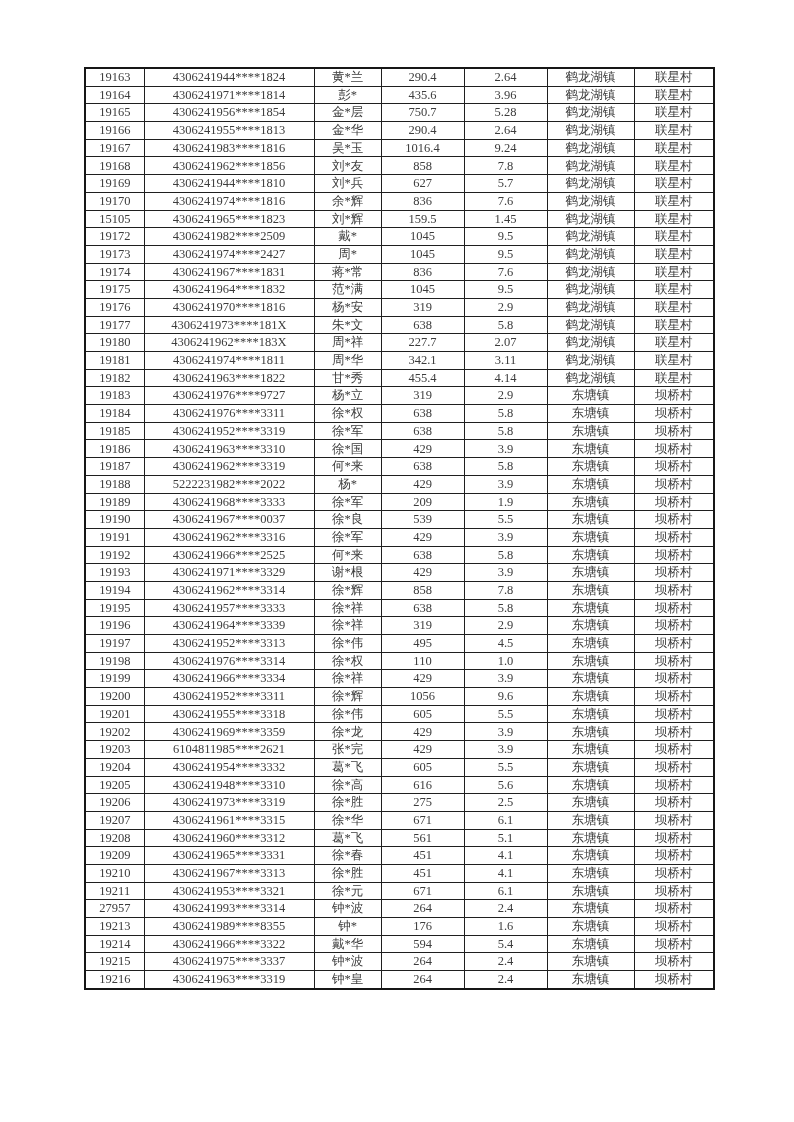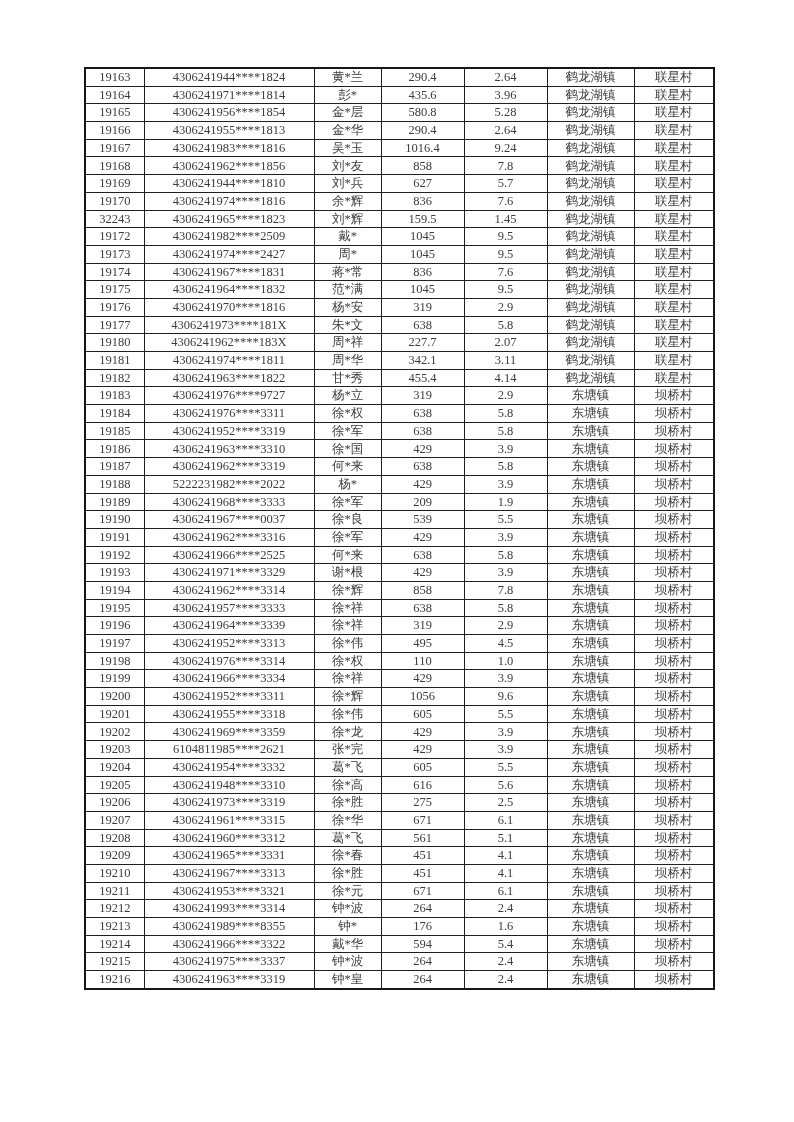--- a/index.html
+++ b/index.html
@@ -67,21 +67,21 @@
           <td>彭*</td>
           <td>435.6</td>
           <td>3.96</td>
           <td>鹤龙湖镇</td>
           <td>联星村</td>
         </tr>
         <tr>
           <td>19165</td>
           <td>4306241956****1854</td>
           <td>金*层</td>
-          <td>580.8</td>
+          <td>750.7</td>
           <td>5.28</td>
           <td>鹤龙湖镇</td>
           <td>联星村</td>
         </tr>
         <tr>
           <td>19166</td>
           <td>4306241955****1813</td>
           <td>金*华</td>
           <td>290.4</td>
           <td>2.64</td>
@@ -118,21 +118,21 @@
         <tr>
           <td>19170</td>
           <td>4306241974****1816</td>
           <td>余*辉</td>
           <td>836</td>
           <td>7.6</td>
           <td>鹤龙湖镇</td>
           <td>联星村</td>
         </tr>
         <tr>
-          <td>32243</td>
+          <td>15105</td>
           <td>4306241965****1823</td>
           <td>刘*辉</td>
           <td>159.5</td>
           <td>1.45</td>
           <td>鹤龙湖镇</td>
           <td>联星村</td>
         </tr>
         <tr>
           <td>19172</td>
           <td>4306241982****2509</td>
@@ -469,21 +469,21 @@
         <tr>
           <td>19211</td>
           <td>4306241953****3321</td>
           <td>徐*元</td>
           <td>671</td>
           <td>6.1</td>
           <td>东塘镇</td>
           <td>坝桥村</td>
         </tr>
         <tr>
-          <td>19212</td>
+          <td>27957</td>
           <td>4306241993****3314</td>
           <td>钟*波</td>
           <td>264</td>
           <td>2.4</td>
           <td>东塘镇</td>
           <td>坝桥村</td>
         </tr>
         <tr>
           <td>19213</td>
           <td>4306241989****8355</td>

